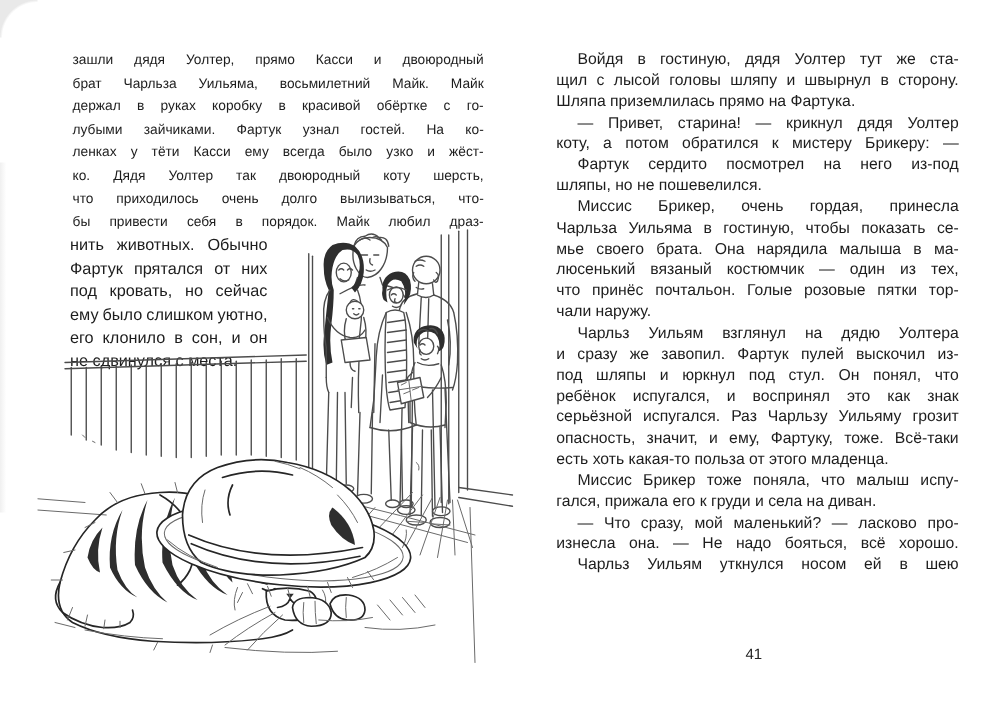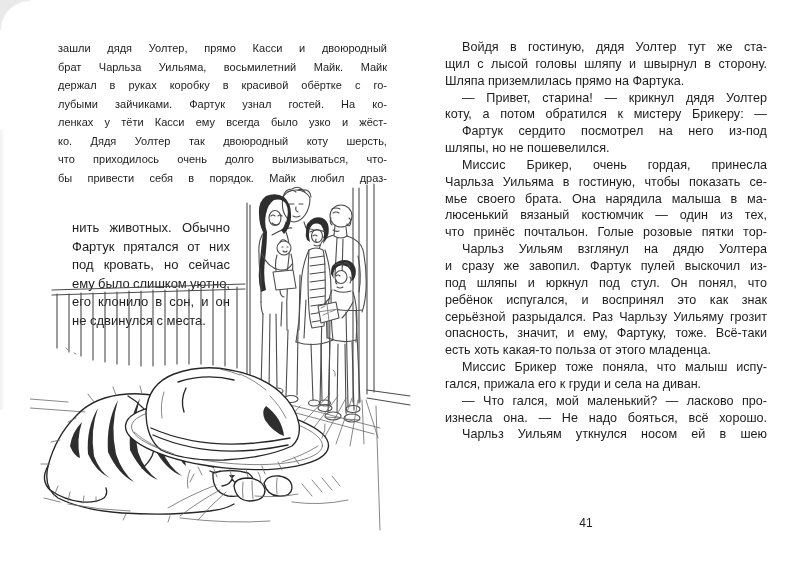--- a/index.html
+++ b/index.html
@@ -7,28 +7,28 @@
     width:799px;height:567px;overflow:hidden;background:#ffffff;
     font-family:"Liberation Sans", sans-serif;
     position:relative;
   }
   .corner{position:absolute;left:0;top:0;width:30px;height:30px;
     background:radial-gradient(circle at 30px 30px, #ffffff 28px, #e9e9e9 30px);}
   .edge-left{position:absolute;left:0;top:130px;width:5px;height:280px;
     background:linear-gradient(90deg,#f0f0f0,#ffffff);}
   .textcol{position:absolute;color:#1d1d1d;}
   #left-wide{left:58px;top:39px;width:329px;font-size:11px;}
-  #left-narrow{left:72px;top:187px;width:158px;font-size:13px;margin-top:32px;}
+  #left-narrow{left:56px;top:187px;width:158px;font-size:13px;}
   #left-wide .tl,#left-narrow .tl{height:18.55px;line-height:18.55px;}
   #right-text{left:445px;top:39px;width:322px;font-size:12.6px;}
   #right-text .tl{height:16.85px;line-height:16.85px;}
   .tl{display:flex;justify-content:space-between;overflow:visible;}
   .tl.nj{display:block;}
   .tl.ind{padding-left:17px;}
-  .pagenum{position:absolute;left:436px;top:516px;width:300px;text-align:center;
+  .pagenum{position:absolute;left:453px;top:516px;width:300px;text-align:center;
     font-size:12px;color:#222;}
   #illustration{position:absolute;left:30px;top:180px;width:390px;height:365px;}
   svg .ink{stroke:#4c4c4c;fill:none;stroke-width:1.1;stroke-linecap:round;stroke-linejoin:round;}
   svg .ink2{stroke:#262626;fill:none;stroke-width:1.35;stroke-linecap:round;stroke-linejoin:round;}
   svg .thin{stroke:#6a6a6a;stroke-width:0.8;fill:none;stroke-linecap:round;}
   svg .wfill{fill:#ffffff;}
   svg .dfill{fill:#2e2e2e;stroke:none;}
 </style>
 </head>
 <body>
@@ -238,20 +238,21 @@
     </div>
     <div class="tl">
       <span>что</span>
       <span>принёс</span>
       <span>почтальон.</span>
       <span>Голые</span>
       <span>розовые</span>
       <span>пятки</span>
       <span>тор-</span>
     </div>
+    <div class="tl nj">чали наружу.</div>
     <div class="tl ind">
       <span>Чарльз</span>
       <span>Уильям</span>
       <span>взглянул</span>
       <span>на</span>
       <span>дядю</span>
       <span>Уолтера</span>
     </div>
     <div class="tl">
       <span>и</span>
@@ -278,21 +279,21 @@
       <span>ребёнок</span>
       <span>испугался,</span>
       <span>и</span>
       <span>воспринял</span>
       <span>это</span>
       <span>как</span>
       <span>знак</span>
     </div>
     <div class="tl">
       <span>серьёзной</span>
-      <span>разрыдался.</span>
+      <span>испугался.</span>
       <span>Раз</span>
       <span>Чарльзу</span>
       <span>Уильяму</span>
       <span>грозит</span>
     </div>
     <div class="tl">
       <span>опасность,</span>
       <span>значит,</span>
       <span>и</span>
       <span>ему,</span>
@@ -307,21 +308,21 @@
       <span>тоже</span>
       <span>поняла,</span>
       <span>что</span>
       <span>малыш</span>
       <span>испу-</span>
     </div>
     <div class="tl nj">гался, прижала его к груди и села на диван.</div>
     <div class="tl ind">
       <span>—</span>
       <span>Что</span>
-      <span>гался,</span>
+      <span>сразу,</span>
       <span>мой</span>
       <span>маленький?</span>
       <span>—</span>
       <span>ласково</span>
       <span>про-</span>
     </div>
     <div class="tl">
       <span>изнесла</span>
       <span>она.</span>
       <span>—</span>

